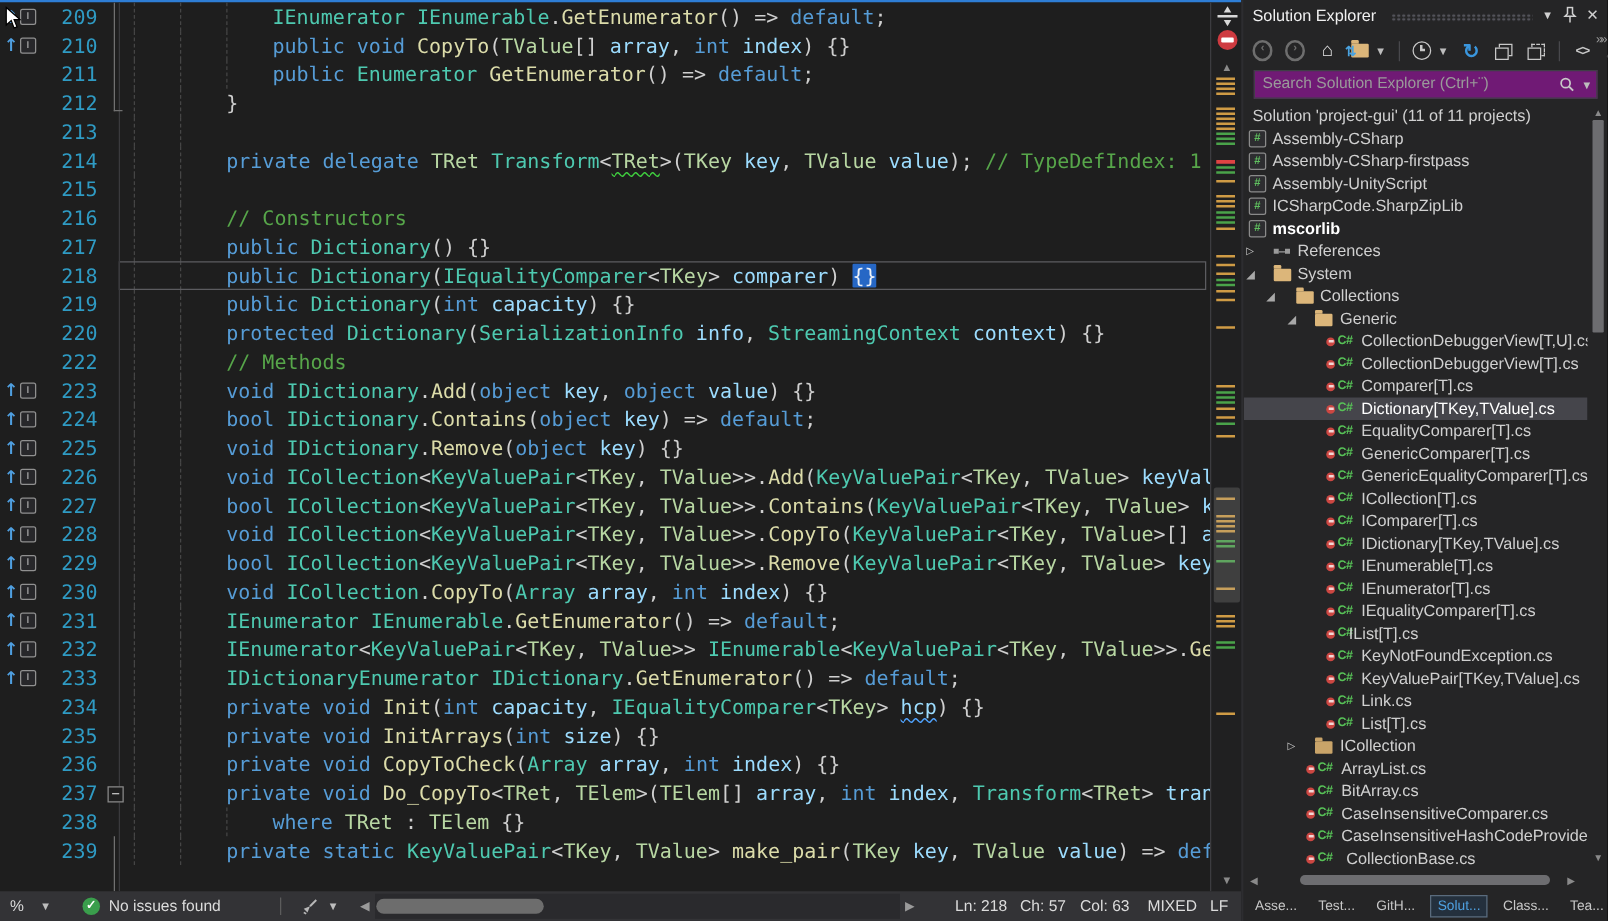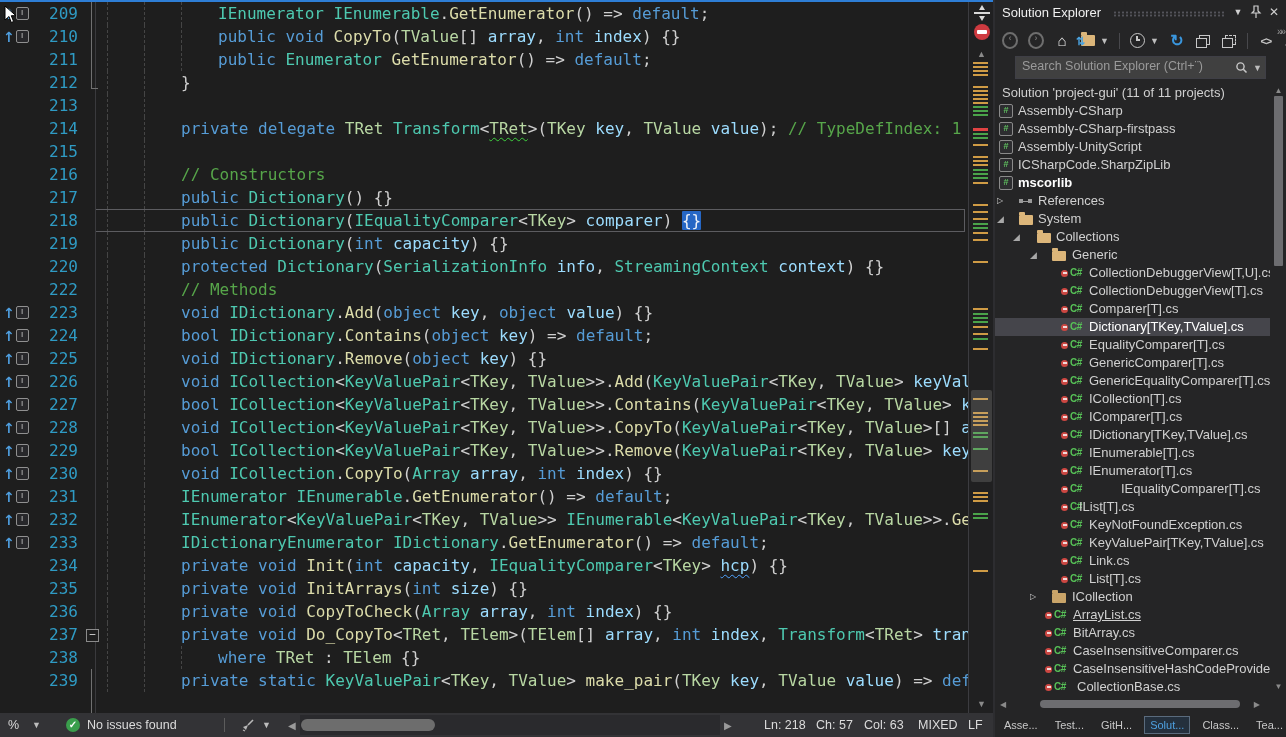--- a/index.html
+++ b/index.html
@@ -72,21 +72,21 @@
   .clockg::after{content:"";position:absolute;left:5px;top:2px;width:1.5px;height:4px;background:#c8c8c8;}
   .clockg::before{content:"";position:absolute;left:5px;top:5px;width:4px;height:1.5px;background:#c8c8c8;}
   .refreshg{color:#3a96dd;font-size:16px;font-weight:bold;}
   .stack{position:relative;width:13px;height:12px;}
   .stack i{position:absolute;border:1px solid #c8c8c8;background:#252526;}
   .stack .b1{left:3px;top:0;width:9px;height:8px;}
   .stack .b2{left:0;top:3px;width:9px;height:8px;}
   .codeg{color:#c8c8c8;font-size:11px;font-weight:bold;letter-spacing:-1px;}
   .overflowg{position:absolute;right:2px;top:0px;color:#9a9a9a;font-size:10px;letter-spacing:-2px;}
   .tbsep{width:1px;height:16px;background:#48484c;flex:none;}
-  .p-search{position:relative;margin:1px 20px 2px;height:21px;background:#404040;border:1px solid #3f3f46;}
+  .p-search{position:relative;margin:1px 8px 2px;height:21px;background:#701a75;border:1px solid #3f3f46;}
   .p-search .ph{position:absolute;left:6px;top:2px;color:#9a9a9a;font-size:12.5px;}
   .p-search .sdrop{position:absolute;right:3px;top:6px;color:#bdbdbd;font-size:9px;}
 
   
   #tree{position:absolute;left:0;top:84px;width:275px;bottom:45px;overflow:hidden;}
   .trow{position:relative;height:18px;line-height:18px;white-space:nowrap;}
   .trow.selected{background:#45454b;color:#fff;}
   .trow .el{position:absolute;top:0;height:18px;display:flex;align-items:center;}
   .exp-c{color:#cfcfcf;font-size:8px;}
   .exp-o{color:#a8a8a8;font-size:9px;}
@@ -526,21 +526,21 @@
           </span>
           <span class="el tlabel" style="left: 94px;">IEnumerator[T].cs</span>
         </div>
         <div class="trow">
           <span class="el" style="left: 66px;">
             <span class="csicon">
               <span class="reddot"></span>
               <span class="cstext">C#</span>
             </span>
           </span>
-          <span class="el tlabel" style="left: 94px; margin-left: 32px;">IEqualityComparer[T].cs</span>
+          <span class="el tlabel" style="left: 94px;">IEqualityComparer[T].cs</span>
         </div>
         <div class="trow">
           <span class="el" style="left: 66px;">
             <span class="csicon">
               <span class="reddot"></span>
               <span class="cstext">C#</span>
             </span>
           </span>
           <span class="el tlabel" style="left: 84px;">IList[T].cs</span>
         </div>
@@ -589,21 +589,21 @@
           </span>
           <span class="el tlabel" style="left: 77px;">ICollection</span>
         </div>
         <div class="trow">
           <span class="el" style="left: 50px;">
             <span class="csicon">
               <span class="reddot"></span>
               <span class="cstext">C#</span>
             </span>
           </span>
-          <span class="el tlabel" style="left: 78px; text-decoration: underline;">ArrayList.cs</span>
+          <span class="el tlabel" style="left: 78px;">ArrayList.cs</span>
         </div>
         <div class="trow">
           <span class="el" style="left: 50px;">
             <span class="csicon">
               <span class="reddot"></span>
               <span class="cstext">C#</span>
             </span>
           </span>
           <span class="el tlabel" style="left: 78px;">BitArray.cs</span>
         </div>

